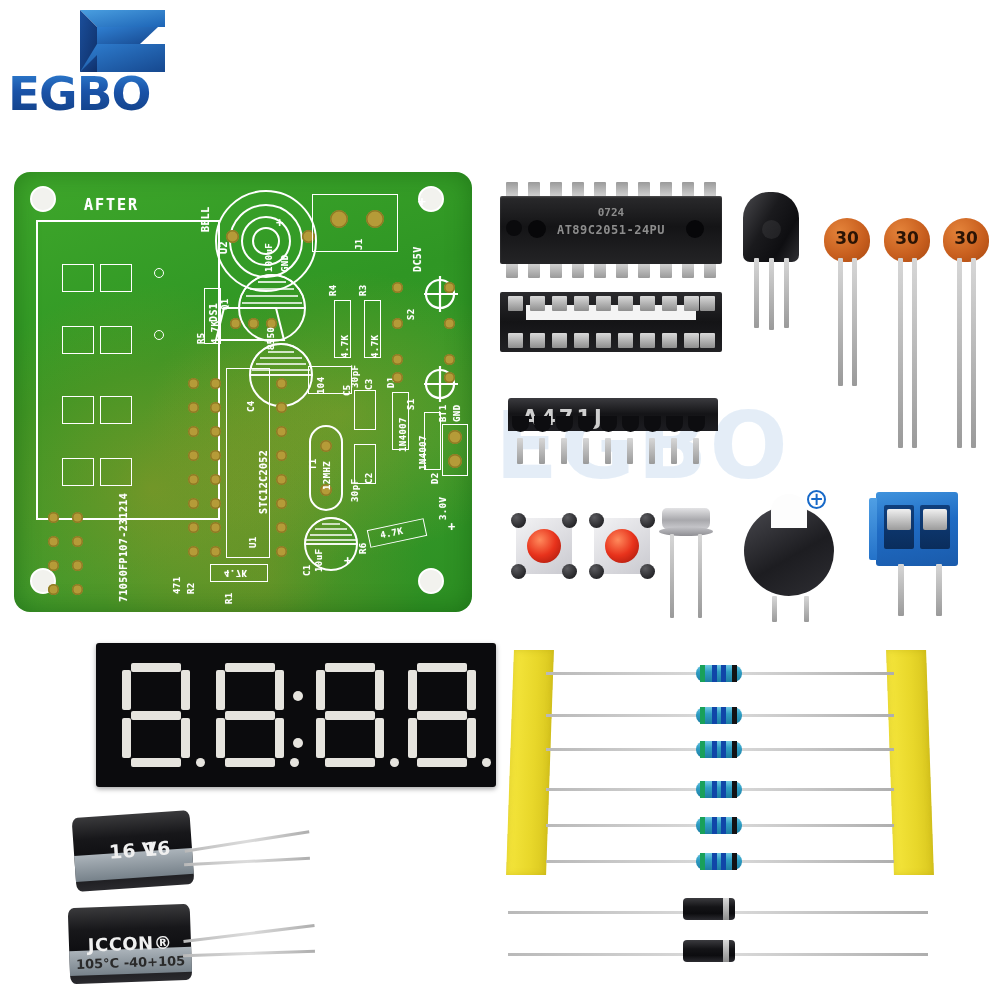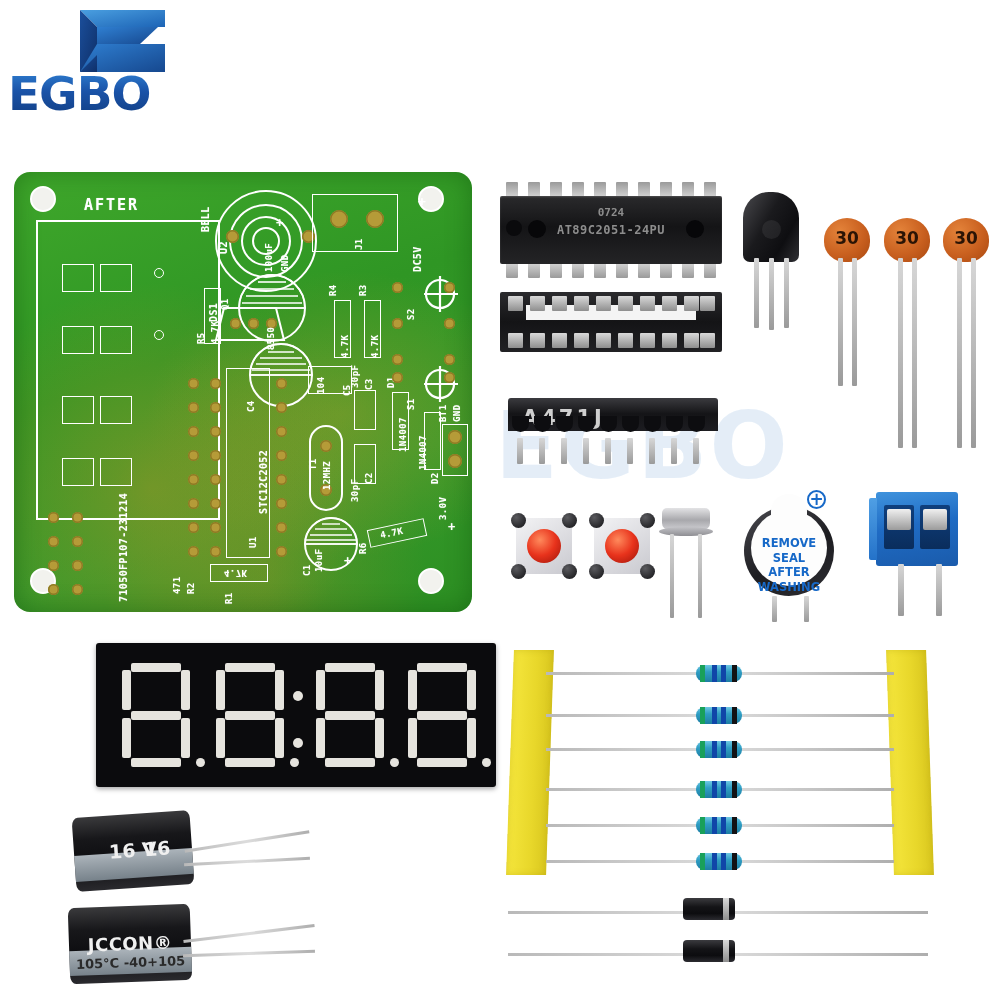--- a/index.html
+++ b/index.html
@@ -560,28 +560,20 @@
     <div class="pin" style="left:38px; top:26px; width:4px; height:84px;"></div>
   </div>
 
   <div class="abs" style="left:744px; top:492px; width:96px; height:130px;">
     <div class="buzzer" style="left:0; top:14px;">
       <div class="tab">
         <div class="plus">
           <div class="ptxt">+</div>
         </div>
       </div>
-      <div class="seal">
-        <div class="lines">
-          <div>REMOVE</div>
-          <div>SEAL</div>
-          <div>AFTER</div>
-          <div>WASHING</div>
-        </div>
-      </div>
     </div>
     <div class="pin" style="left:28px; top:104px; width:5px; height:26px;"></div>
     <div class="pin" style="left:60px; top:104px; width:5px; height:26px;"></div>
   </div>
 
   <div class="abs" style="left:870px; top:492px; width:96px; height:128px;">
     <div class="terminal" style="left:6px; top:0;">
       <div class="fin"></div>
       <div class="well" style="left:8px;">
           <div class="screw"></div>

